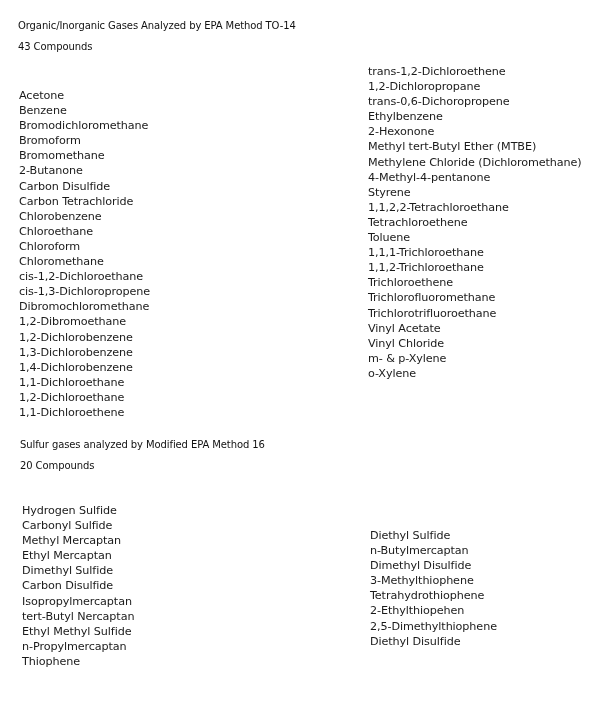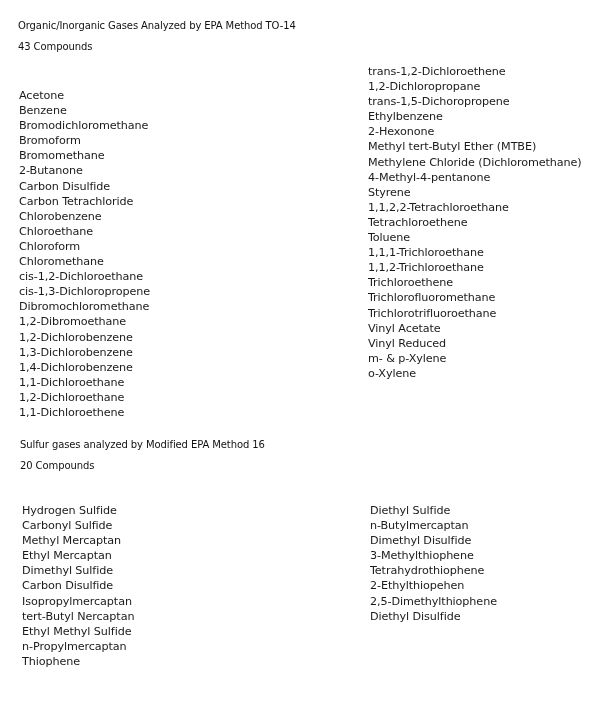--- a/index.html
+++ b/index.html
@@ -14,21 +14,21 @@
     .col {
       position: absolute; margin: 0; padding: 0; list-style: none;
       font-size: 11.2px; line-height: 15.1px; color: #1a1a1a; letter-spacing: -0.1px;
     }
     .col li { white-space: nowrap; }
     #h1 { left: 18px; top: 15px; }
     #c1l { left: 19px; top: 72px; margin-top: 16px; }
     #c1r { left: 368px; top: 64px; }
     #h2 { left: 20px; top: 434px; }
     #c2l { left: 22px; top: 503px; }
-    #c2r { left: 370px; top: 503px; }
+    #c2r { left: 370px; top: 528px; }
   </style>
 </head>
 <body>
 
 <div id="h1" class="heading">
   <div>Organic/Inorganic Gases Analyzed by EPA Method TO-14</div>
   <div>43 Compounds</div>
 </div>
 
 <ul id="c1l" class="col">
@@ -51,37 +51,37 @@
     <li>1,2-Dichlorobenzene</li>
     <li>1,3-Dichlorobenzene</li>
     <li>1,4-Dichlorobenzene</li>
     <li>1,1-Dichloroethane</li>
     <li>1,2-Dichloroethane</li>
     <li>1,1-Dichloroethene</li>
   </ul>
 <ul id="c1r" class="col">
     <li>trans-1,2-Dichloroethene</li>
     <li>1,2-Dichloropropane</li>
-    <li>trans-1,5-Dichoropropene</li>
+    <li>trans-0,6-Dichoropropene</li>
     <li>Ethylbenzene</li>
     <li>2-Hexonone</li>
     <li>Methyl tert-Butyl Ether (MTBE)</li>
     <li>Methylene Chloride (Dichloromethane)</li>
     <li>4-Methyl-4-pentanone</li>
     <li>Styrene</li>
     <li>1,1,2,2-Tetrachloroethane</li>
     <li>Tetrachloroethene</li>
     <li>Toluene</li>
     <li>1,1,1-Trichloroethane</li>
     <li>1,1,2-Trichloroethane</li>
     <li>Trichloroethene</li>
     <li>Trichlorofluoromethane</li>
     <li>Trichlorotrifluoroethane</li>
     <li>Vinyl Acetate</li>
-    <li>Vinyl Reduced</li>
+    <li>Vinyl Chloride</li>
     <li>m- &amp; p-Xylene</li>
     <li>o-Xylene</li>
   </ul>
 
 <div id="h2" class="heading">
   <div>Sulfur gases analyzed by Modified EPA Method 16</div>
   <div>20 Compounds</div>
 </div>
 
 <ul id="c2l" class="col">

